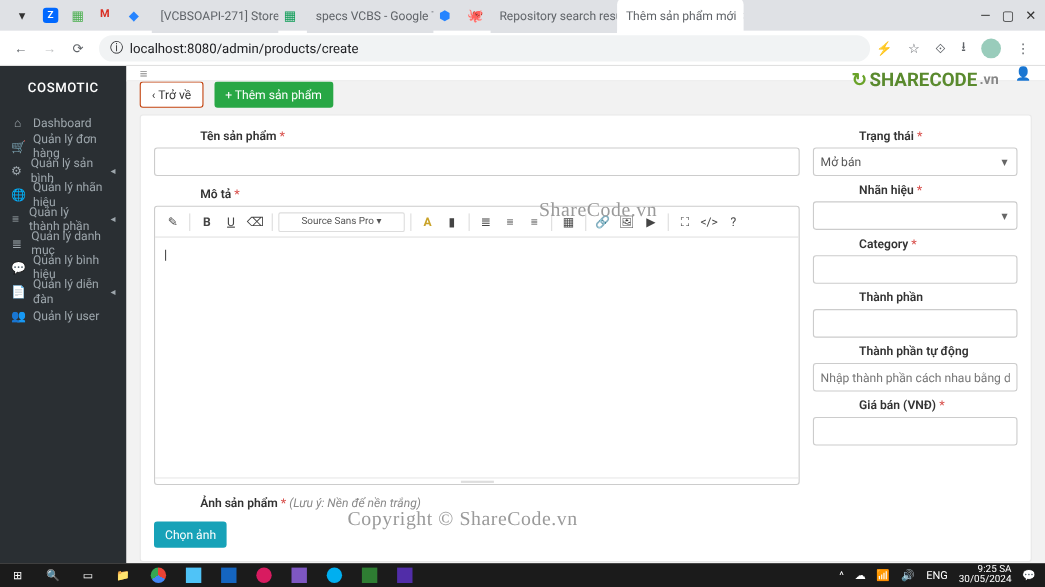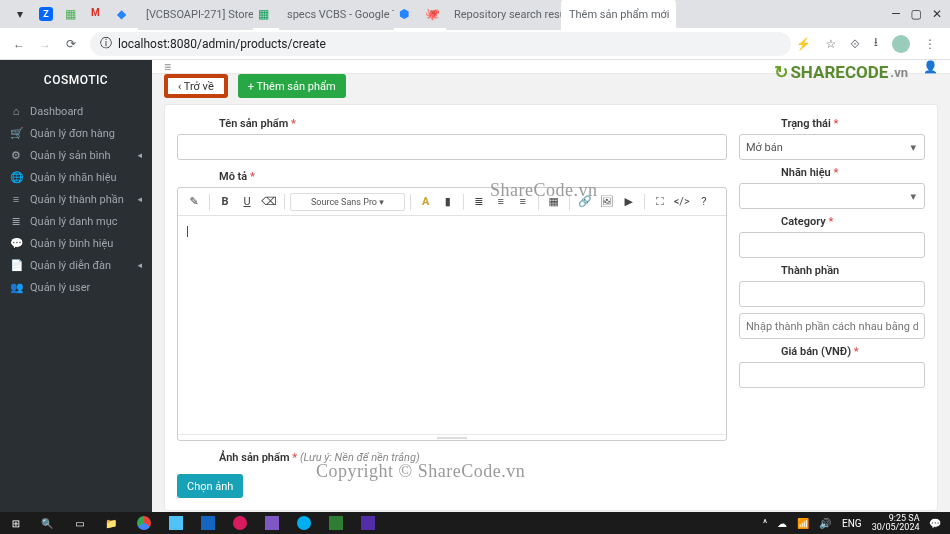--- a/index.html
+++ b/index.html
@@ -14,34 +14,34 @@
 .tab-close { margin-left: 6px; color: #5f6368; font-size: 12px; }
 .tabs-right { margin-left: auto; display: flex; align-items: center; gap: 10px; padding-right: 8px; }
 
 .addr-bar { height: 32px; background: #fff; display: flex; align-items: center; padding: 0 6px; border-bottom: 1px solid #e0e0e0; }
 .nav-btn { width: 26px; height: 26px; display: flex; align-items: center; justify-content: center; color: #5f6368; border-radius: 50%; }
 .url-box { flex: 1; height: 24px; background: #f1f3f4; border-radius: 12px; display: flex; align-items: center; padding: 0 10px; margin: 0 6px; font-size: 12px; color: #202124; }
 .addr-right { display: flex; align-items: center; gap: 14px; padding-right: 8px; color: #5f6368; }
 
 
 .app { display: flex; height: 452px; position: relative; }
-.sidebar { width: 152px; background: #2a2f33; color: #9ea7ad; display: flex; flex-direction: column; font-size: 11px; }
+.sidebar { width: 115px; background: #2a2f33; color: #9ea7ad; display: flex; flex-direction: column; font-size: 11px; }
 .brand { height: 40px; display: flex; align-items: center; justify-content: center; color: #fff; font-weight: 500; font-size: 12px; letter-spacing: 0.5px; }
 .nav-item { height: 22px; display: flex; align-items: center; padding: 0 10px; gap: 8px; cursor: pointer; }
 .nav-item .ico { width: 12px; text-align: center; }
 .nav-item .caret { margin-left: auto; font-size: 9px; }
 
 .main { flex: 1; background: #f2f2f2; display: flex; flex-direction: column; overflow: hidden; }
 .topbar { height: 14px; background: #fff; border-bottom: 1px solid #e8e8e8; display: flex; align-items: center; padding: 0 12px; }
 .topbar .ham { color: #888; }
 .topbar .user { margin-left: auto; color: #888; }
 
 .content { flex: 1; padding: 0 12px 10px 12px; overflow: hidden; }
 .action-row { display: flex; align-items: center; gap: 10px; margin-bottom: 6px; }
-.btn-back { height: 24px; padding: 0 10px; background: #fff; border: 4px solid #c2410c; border-radius: 3px; font-size: 11px; display: flex; align-items: center; }
+.btn-back { height: 24px; padding: 0 10px; background: #fff; border: 1px solid #c2410c; border-radius: 3px; font-size: 11px; display: flex; align-items: center; }
 .btn-add { height: 24px; padding: 0 10px; background: #28a745; color: #fff; border-radius: 3px; font-size: 11px; display: flex; align-items: center; }
 
 .card { background: #fff; border: 1px solid #e8e8e8; border-radius: 3px; padding: 12px; display: flex; gap: 12px; }
 .left-col { flex: 1; display: flex; flex-direction: column; }
 .right-col { width: 186px; display: flex; flex-direction: column; gap: 6px; }
 
 .field-label { font-size: 11px; font-weight: 600; color: #333; margin-bottom: 4px; margin-left: 42px; }
 .req { color: #d9534f; }
 .hint { font-weight: normal; font-style: italic; color: #888; }
 .input { width: 100%; height: 26px; border: 1px solid #ccc; border-radius: 3px; padding: 0 6px; font-size: 11px; background: #fff; }
@@ -249,20 +249,21 @@
           </div>
           <div>
             <div class="field-label"><span>Category</span> <span class="req">*</span></div>
             <input class="input" type="text" style="">
           </div>
           <div>
             <div class="field-label">Thành phần</div>
             <input class="input" type="text" style="">
           </div>
           <div>
+            <div class="field-label">Thành phần tự động</div>
             <input class="input" type="text" placeholder="Nhập thành phần cách nhau bằng dấu ," style="">
           </div>
           <div>
             <div class="field-label"><span>Giá bán (VNĐ)</span> <span class="req">*</span></div>
             <input class="input" type="text" style="">
           </div>
         </div>
       </div>
     </div>
   </div>

